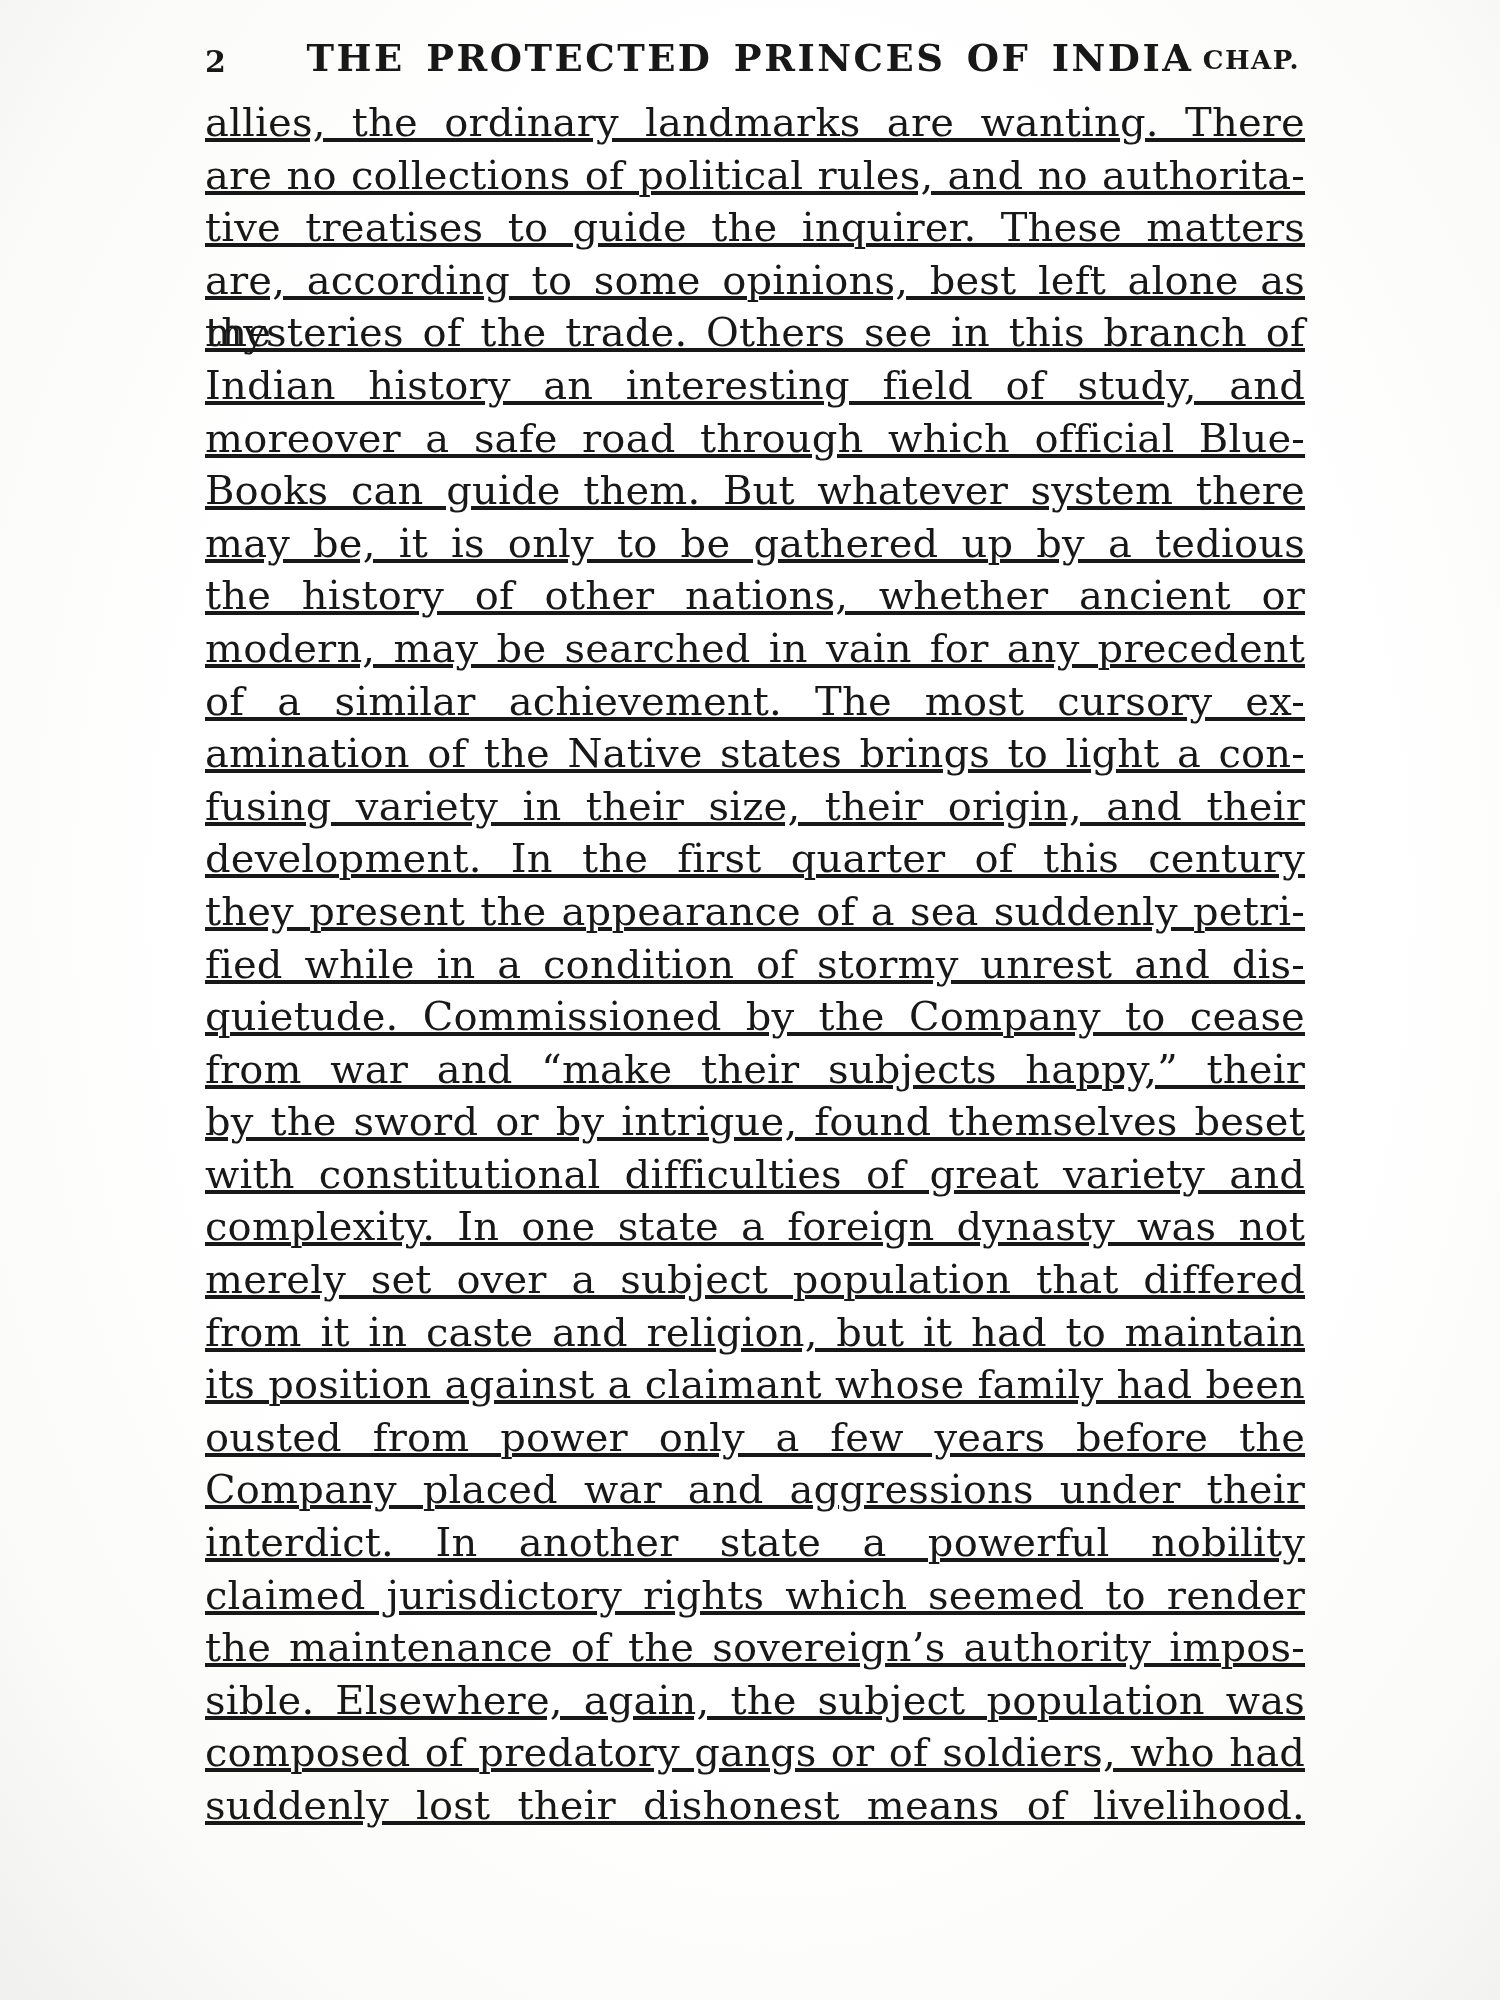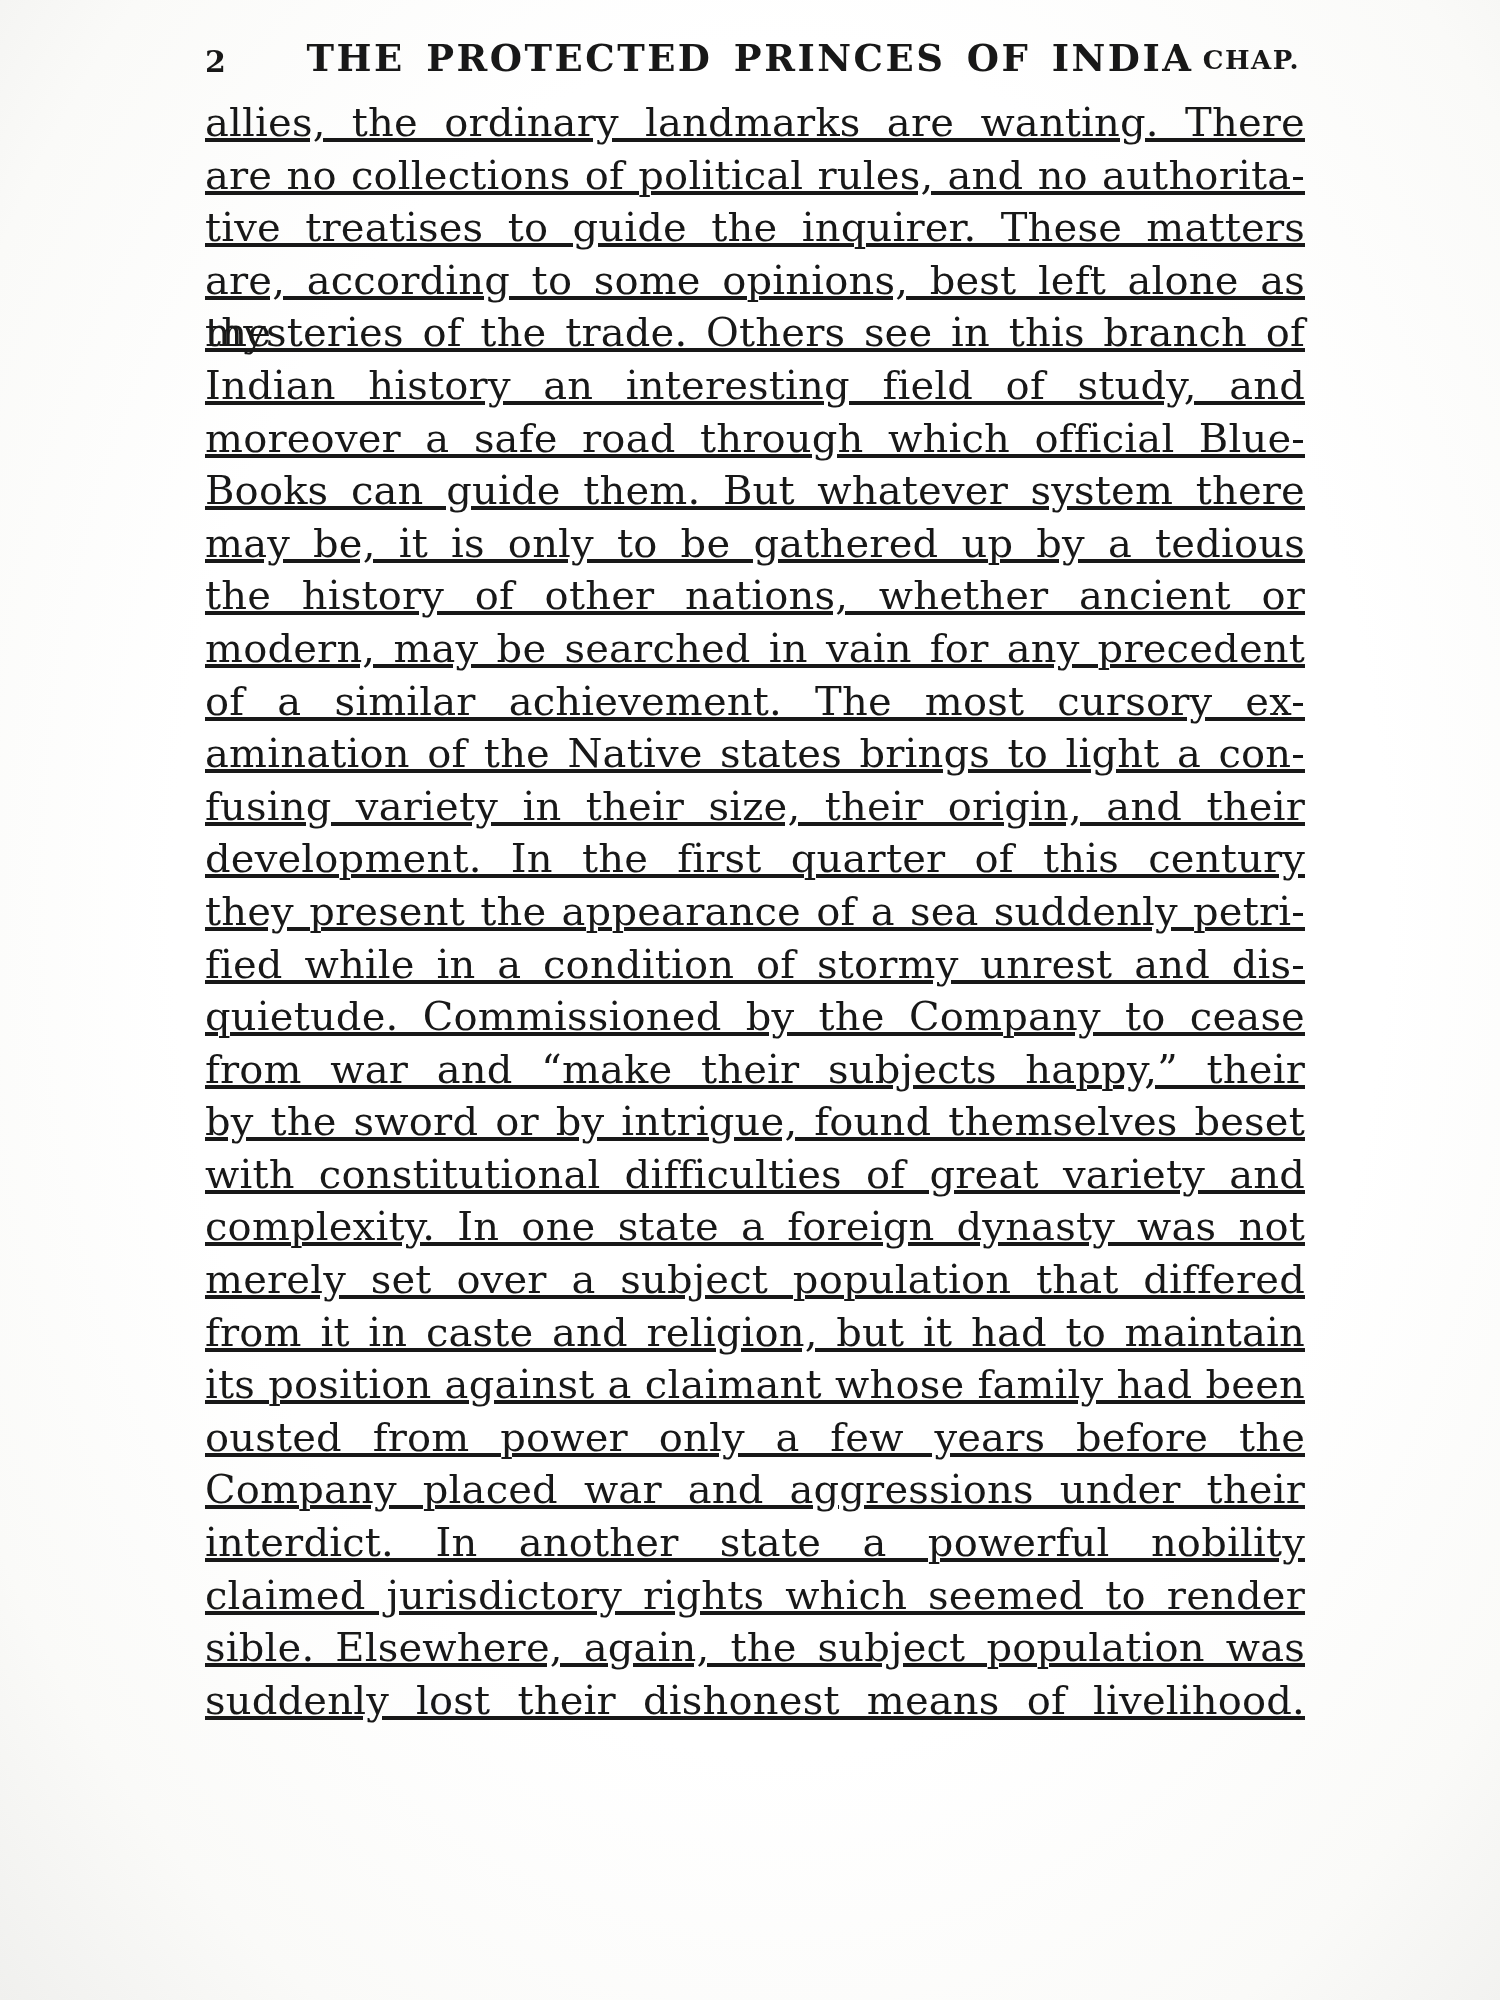--- a/index.html
+++ b/index.html
@@ -106,17 +106,19 @@
       <div class="text-line">by the sword or by intrigue, found themselves beset</div>
       <div class="text-line">with constitutional difficulties of great variety and</div>
       <div class="text-line">complexity. In one state a foreign dynasty was not</div>
       <div class="text-line">merely set over a subject population that differed</div>
       <div class="text-line">from it in caste and religion, but it had to maintain</div>
       <div class="text-line">its position against a claimant whose family had been</div>
       <div class="text-line">ousted from power only a few years before the</div>
       <div class="text-line">Company placed war and aggressions under their</div>
       <div class="text-line">interdict. In another state a powerful nobility</div>
       <div class="text-line">claimed jurisdictory rights which seemed to render</div>
+      <div class="text-line">the maintenance of the sovereign’s authority impos-</div>
       <div class="text-line">sible. Elsewhere, again, the subject population was</div>
+      <div class="text-line">composed of predatory gangs or of soldiers, who had</div>
       <div class="text-line">suddenly lost their dishonest means of livelihood.</div>
     </div>
 
 </div>
 
 </body></html>

